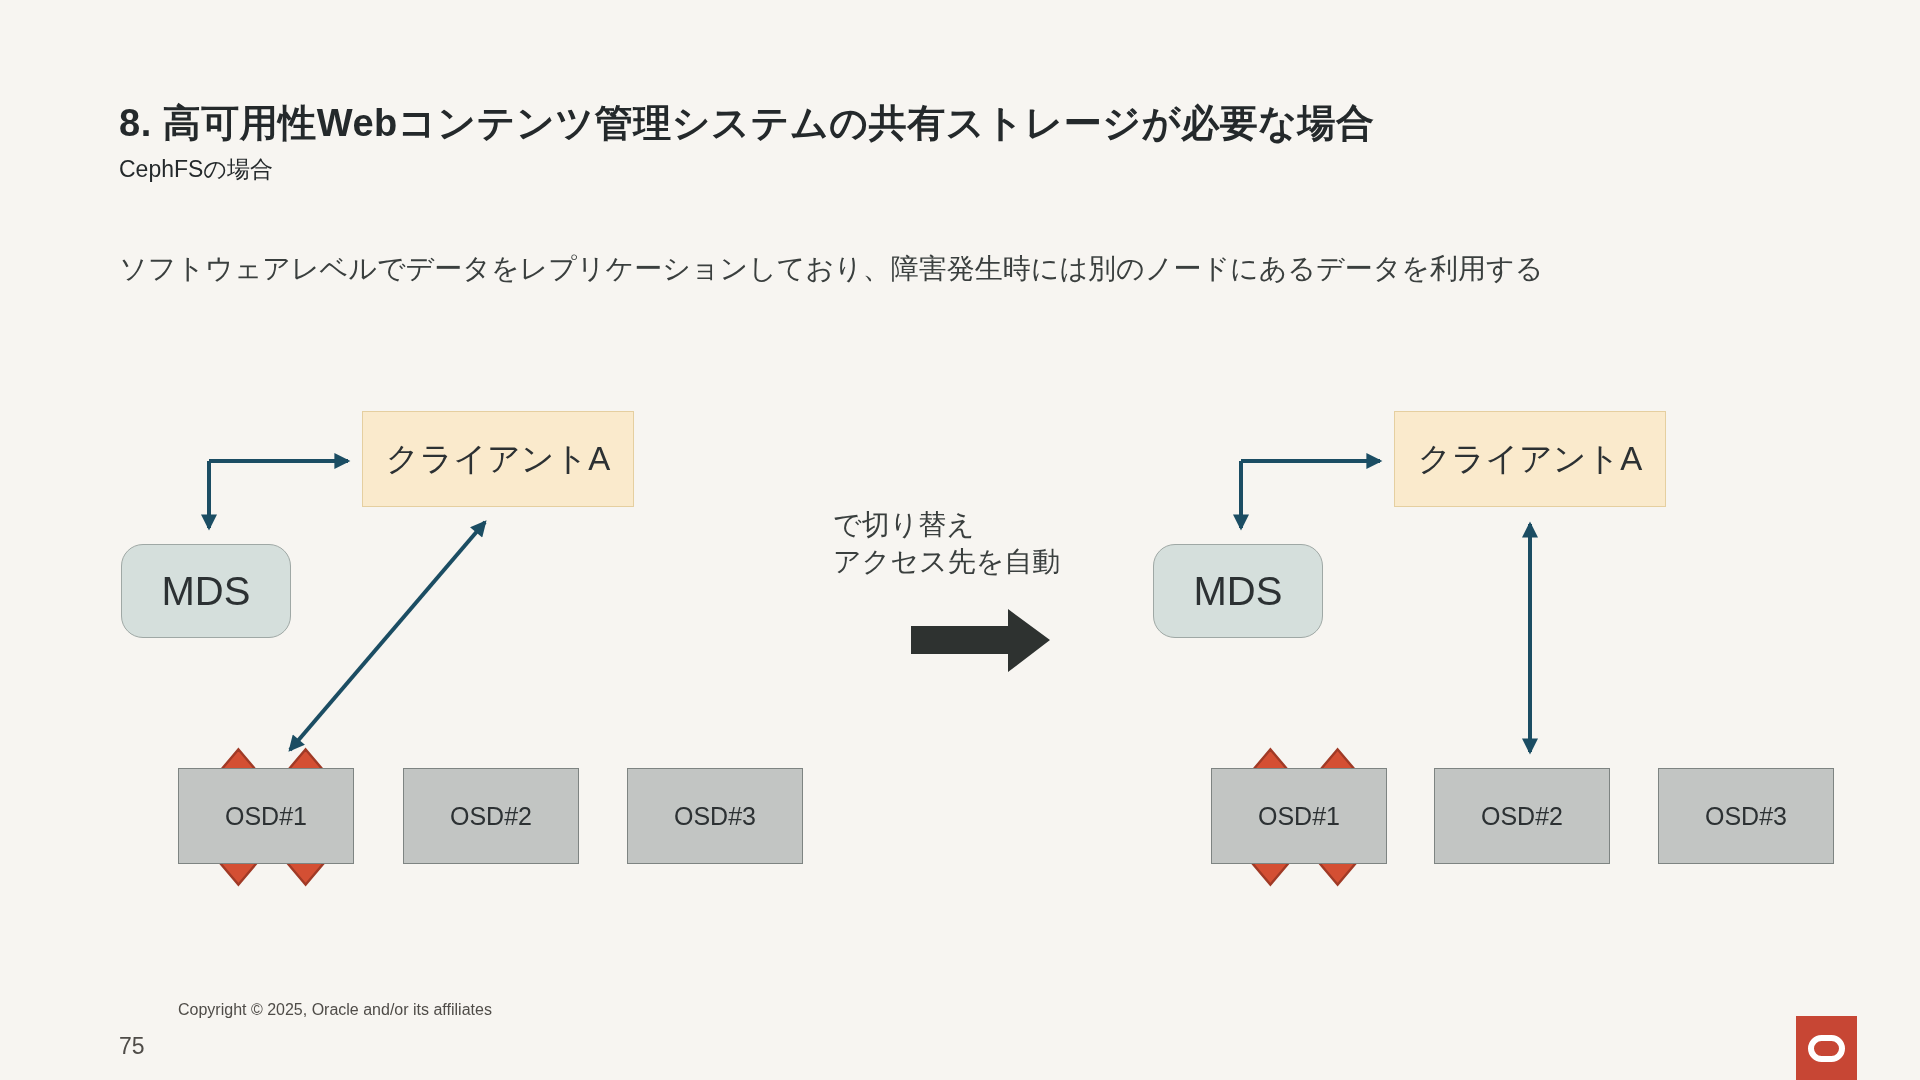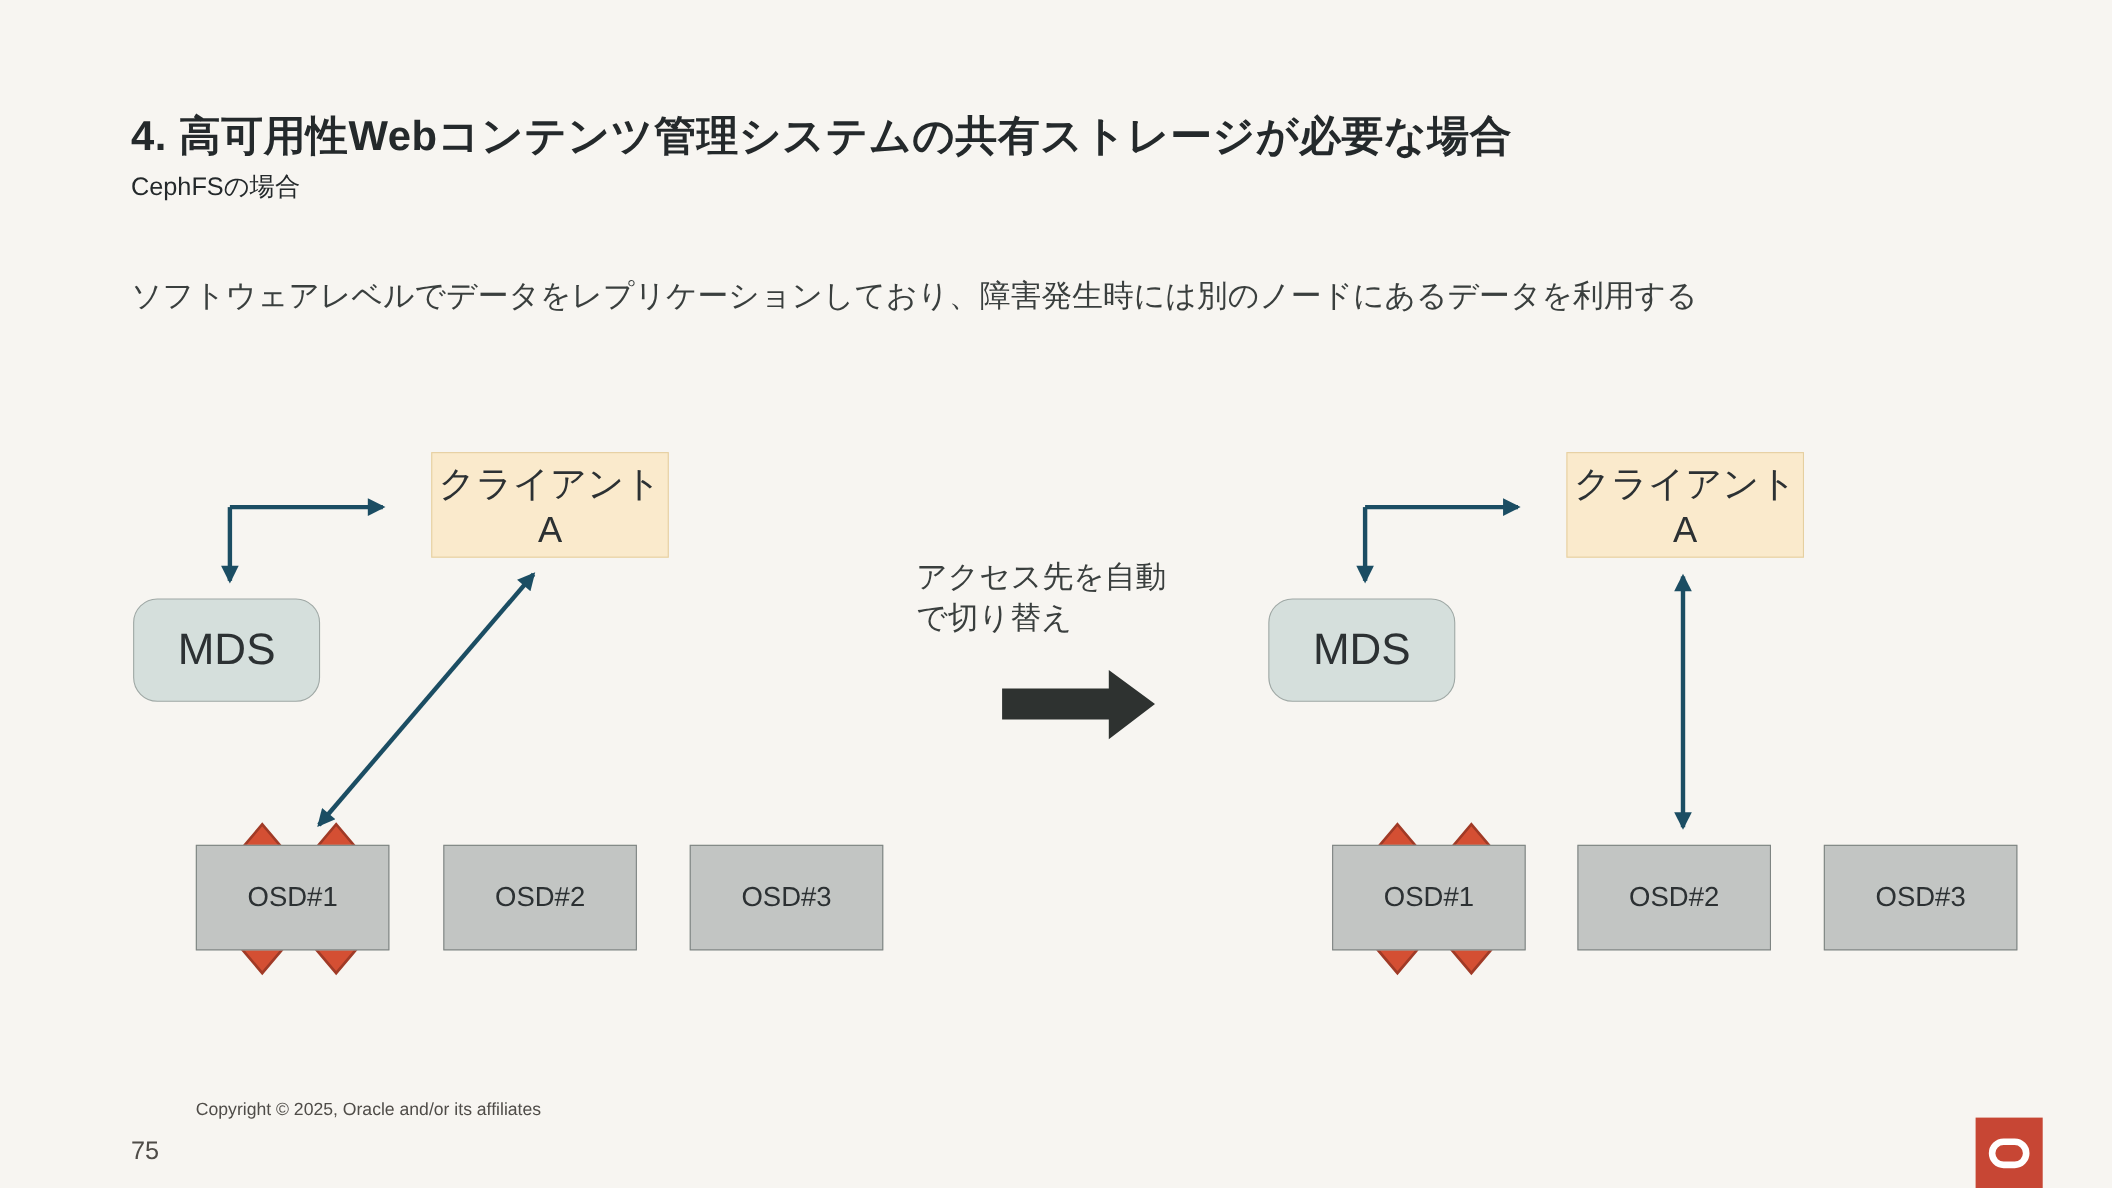--- a/index.html
+++ b/index.html
@@ -38,24 +38,23 @@
   }
   .description{
     left:119px;top:250px;width:1720px;
     font-size:28px;font-weight:400;color:var(--body-ink);
   }
   .box{
     position:absolute;display:flex;align-items:center;justify-content:center;
     color:#2C3133;text-align:center;
   }
   .client-box{
-    width:216px;height:96px;top:411px;
+    width:272px;height:96px;top:411px;
     background:var(--client-fill);border:1px solid var(--client-border);
     font-size:33px;
-    margin-left:30px;
   }
   .mds-box{
     width:170px;height:94px;top:544px;
     background:var(--mds-fill);border:1px solid var(--mds-border);
     border-radius:22px;font-size:40px;
   }
   .osd-box{
     width:176px;height:96px;top:768px;
     background:var(--osd-fill);border:1px solid var(--osd-border);
     font-size:25px;
@@ -82,21 +81,21 @@
   }
   .oracle-o{
     width:37px;height:27px;border:6px solid #ffffff;border-radius:14px;
   }
 </style>
 </head>
 <body>
 
 <div class="slide">
 
-  <h1 class="abs title">4. 高可用性Webコンテンツ管理システムの共有ストレージが必要な場合</h1>
+  <h1 class="abs title">8. 高可用性Webコンテンツ管理システムの共有ストレージが必要な場合</h1>
   <h2 class="abs subtitle">CephFSの場合</h2>
   <p class="abs description">ソフトウェアレベルでデータをレプリケーションしており、障害発生時には別のノードにあるデータを利用する</p>
 
   <svg class="abs overlay-svg" width="1920" height="1080" viewBox="0 0 1920 1080" xmlns="http://www.w3.org/2000/svg">
     <defs>
       <marker id="arrowHead" markerUnits="userSpaceOnUse" markerWidth="18" markerHeight="16" viewBox="0 0 10 10" refX="8.5" refY="5" orient="auto-start-reverse">
         <path d="M0,0 L10,5 L0,10 Z" class="teal-fill"></path>
       </marker>
     </defs>
 
@@ -126,22 +125,22 @@
 
   <div>
     <div class="box client-box" style="left:362px;">クライアントA</div>
     <div class="box mds-box" style="left:121px;">MDS</div>
     <div class="box osd-box" style="left:178px;">OSD#1</div>
     <div class="box osd-box" style="left:403px;">OSD#2</div>
     <div class="box osd-box" style="left:627px;">OSD#3</div>
   </div>
 
   <div class="abs transition-label">
+    <div>で切り替え</div>
     <div>アクセス先を自動</div>
-    <div>で切り替え</div>
   </div>
 
   <div>
     <div class="box client-box" style="left:1394px;">クライアントA</div>
     <div class="box mds-box" style="left:1153px;">MDS</div>
     <div class="box osd-box" style="left:1211px;">OSD#1</div>
     <div class="box osd-box" style="left:1434px;">OSD#2</div>
     <div class="box osd-box" style="left:1658px;">OSD#3</div>
   </div>
 

